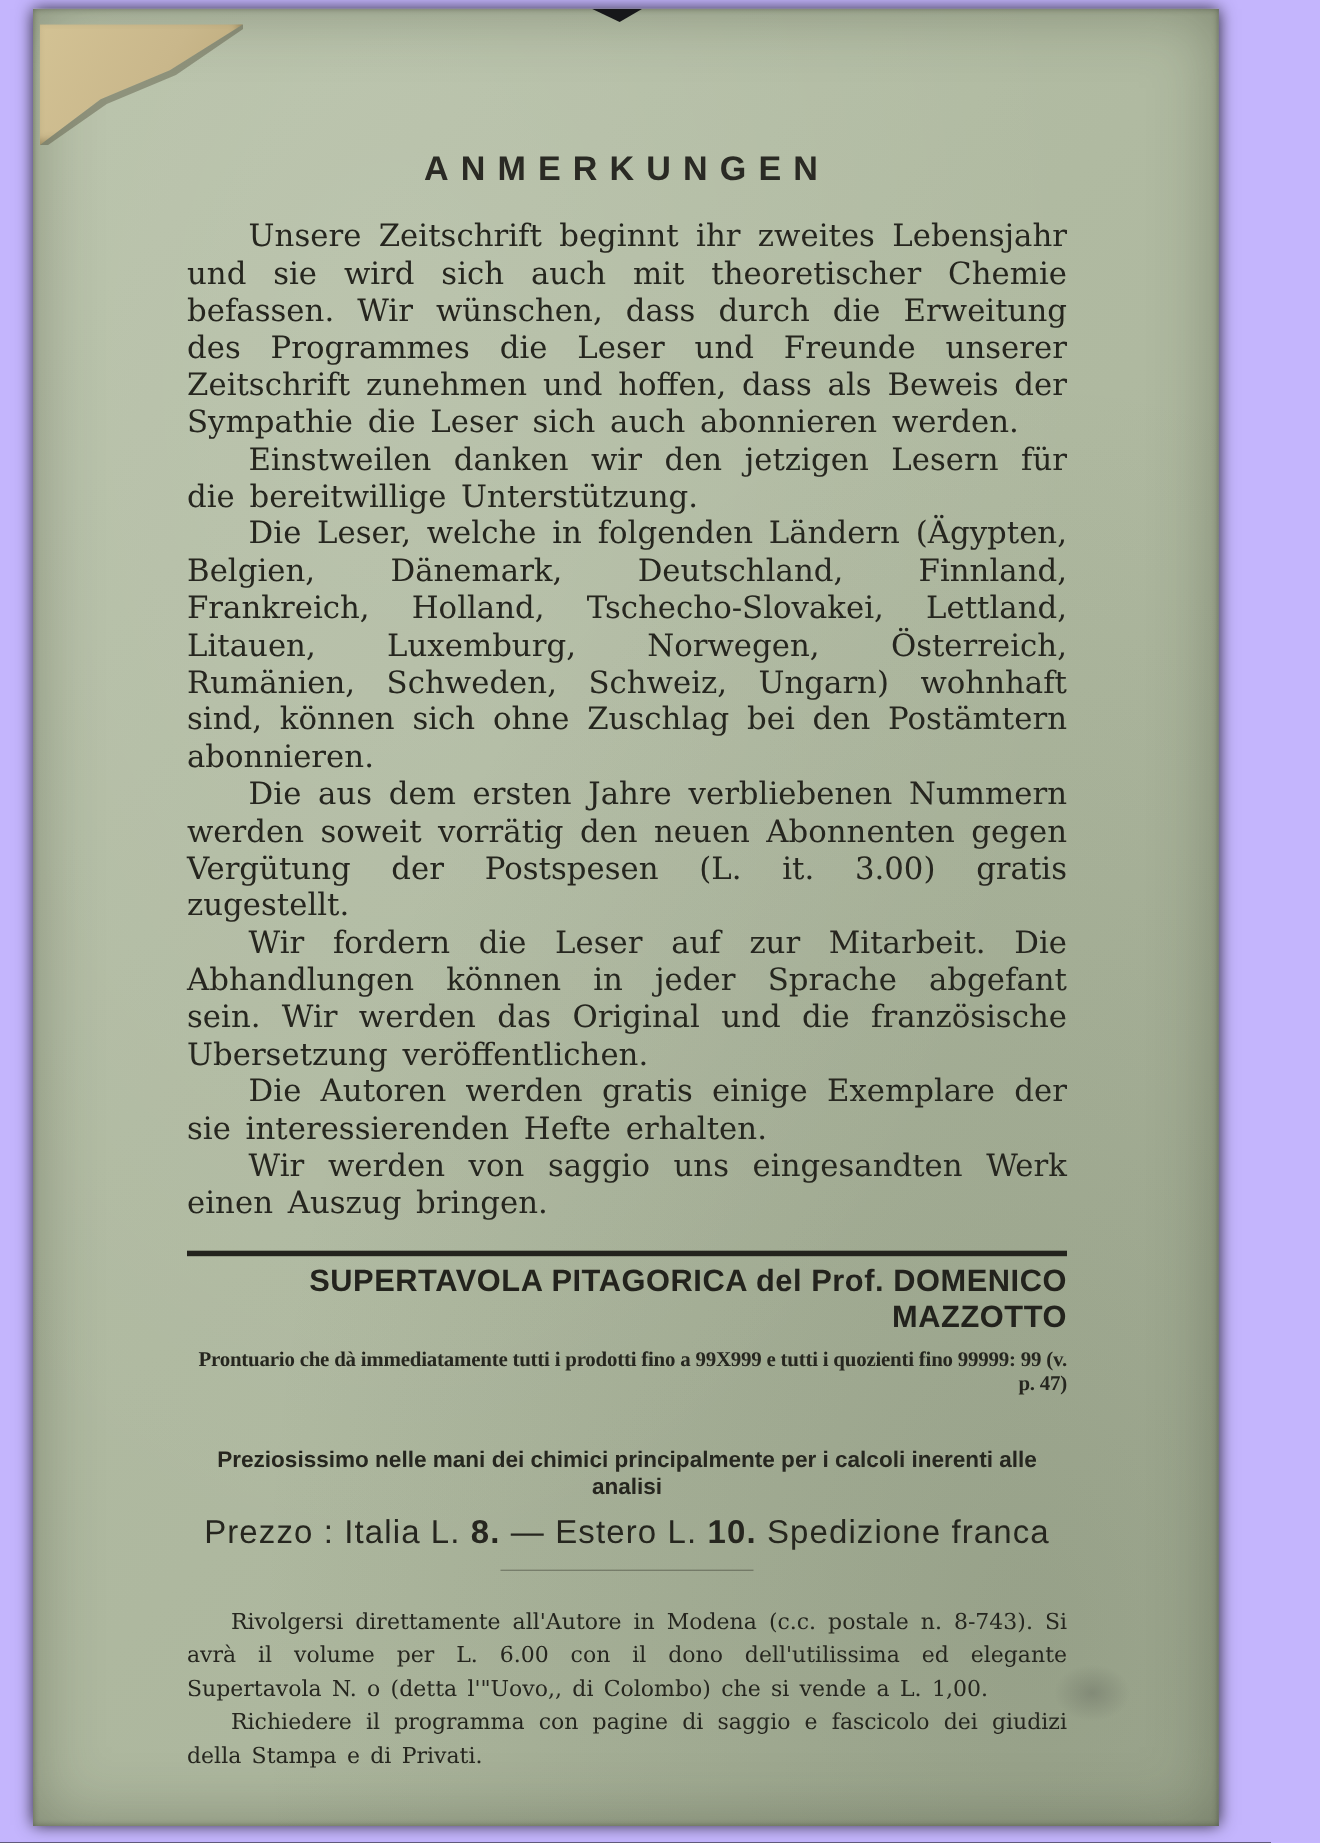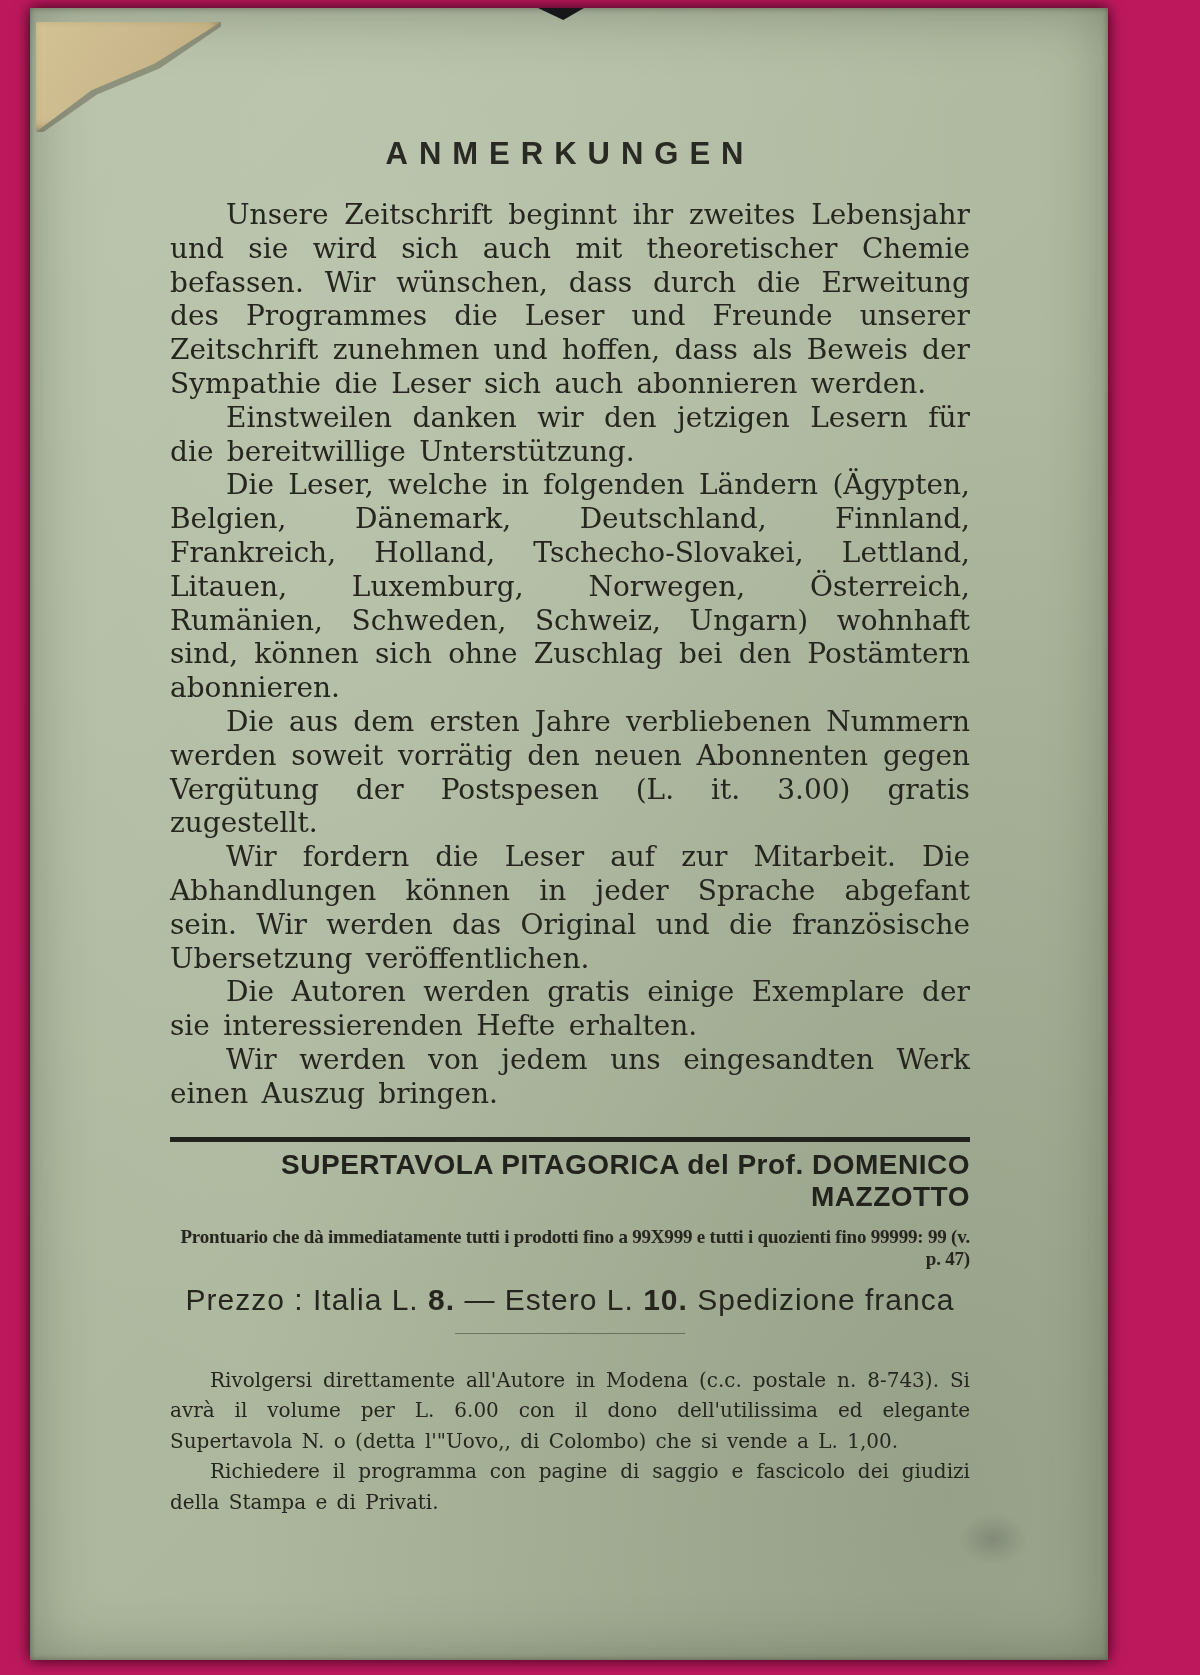--- a/index.html
+++ b/index.html
@@ -4,21 +4,21 @@
 <style>
   html, body {
     margin: 0;
     padding: 0;
     background: #17171a;
   }
   .stage {
     position: relative;
     width: 1200px;
     height: 1675px;
-    background: #be185d;
+    background: #c4b5fd;
     overflow: hidden;
     font-family: "DejaVu Serif", "Liberation Serif", serif;
   }
   .paper {
     position: absolute;
     left: 30px;
     top: 8px;
     width: 1078px;
     height: 1652px;
     background:
@@ -165,29 +165,30 @@
 
       <div class="doc-title">ANMERKUNGEN</div>
 
       <div class="body-text">
         <p>Unsere Zeitschrift beginnt ihr zweites Lebensjahr und sie wird sich auch mit theoretischer Chemie befassen. Wir wünschen, dass durch die Erweitung des Programmes die Leser und Freunde unserer Zeitschrift zunehmen und hoffen, dass als Beweis der Sympathie die Leser sich auch abonnieren werden.</p>
         <p>Einstweilen danken wir den jetzigen Lesern für die bereitwillige Unterstützung.</p>
         <p>Die Leser, welche in folgenden Ländern (Ägypten, Belgien, Dänemark, Deutschland, Finnland, Frankreich, Holland, Tschecho-Slovakei, Lettland, Litauen, Luxemburg, Norwegen, Österreich, Rumänien, Schweden, Schweiz, Ungarn) wohnhaft sind, können sich ohne Zuschlag bei den Postämtern abonnieren.</p>
         <p>Die aus dem ersten Jahre verbliebenen Nummern werden soweit vorrätig den neuen Abonnenten gegen Vergütung der Postspesen (L. it. 3.00) gratis zugestellt.</p>
         <p>Wir fordern die Leser auf zur Mitarbeit. Die Abhandlungen können in jeder Sprache abgefant sein. Wir werden das Original und die französische Ubersetzung veröffentlichen.</p>
         <p>Die Autoren werden gratis einige Exemplare der sie interessierenden Hefte erhalten.</p>
-        <p>Wir werden von jedem uns eingesandten Werk einen Auszug bringen.</p>
+        <p>Wir werden von saggio uns eingesandten Werk einen Auszug bringen.</p>
       </div>
 
       <div class="rule-thick"></div>
 
       <div class="ad-heading">SUPERTAVOLA PITAGORICA del Prof. DOMENICO MAZZOTTO</div>
 
       <div class="ad-subheading">Prontuario che dà immediatamente tutti i prodotti fino a 99X999 e tutti i quozienti fino  99999: 99 (v. p. 47)</div>
 
+      <div class="ad-claim">Preziosissimo nelle mani dei chimici principalmente per i calcoli inerenti alle analisi</div>
 
       <div class="price-line">
         <span>Prezzo :  Italia L. </span><span class="bold">8.</span><span> — </span><span>Estero L. </span><span class="bold">10.</span><span> Spedizione franca</span>
       </div>
 
       <div class="rule-thin"></div>
 
       <div class="notes">
         <p>Rivolgersi direttamente all'Autore in Modena (c.c. postale n. 8-743). Si avrà il volume per L. 6.00 con il dono dell'utilissima ed elegante Supertavola N. o (detta l'"Uovo,, di Colombo) che si vende a L. 1,00.</p>
         <p>Richiedere il programma con pagine di saggio e fascicolo dei giudizi della Stampa e di Privati.</p>

